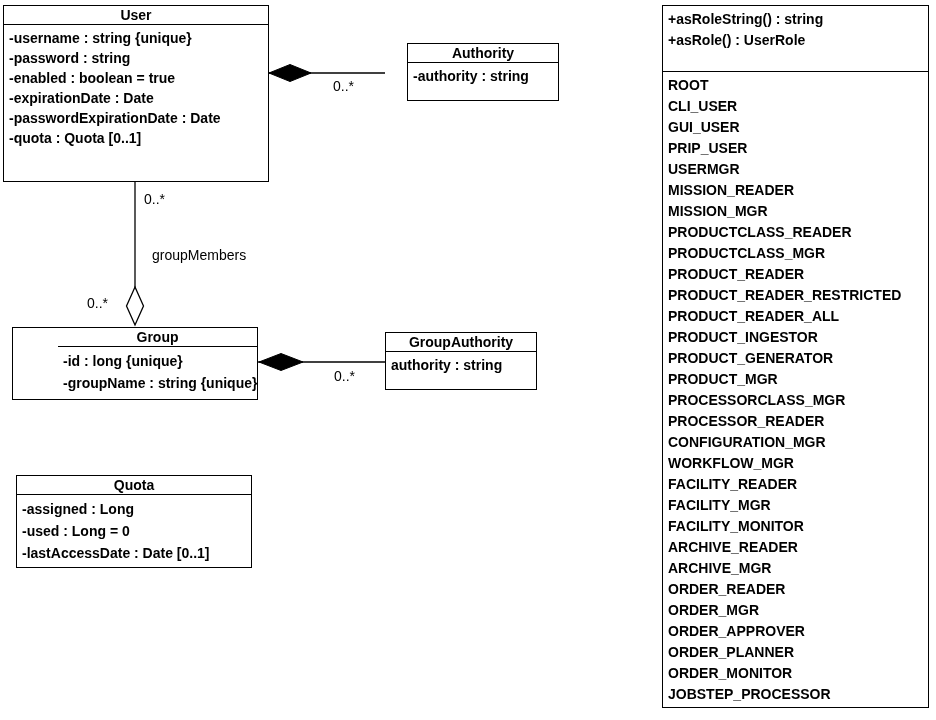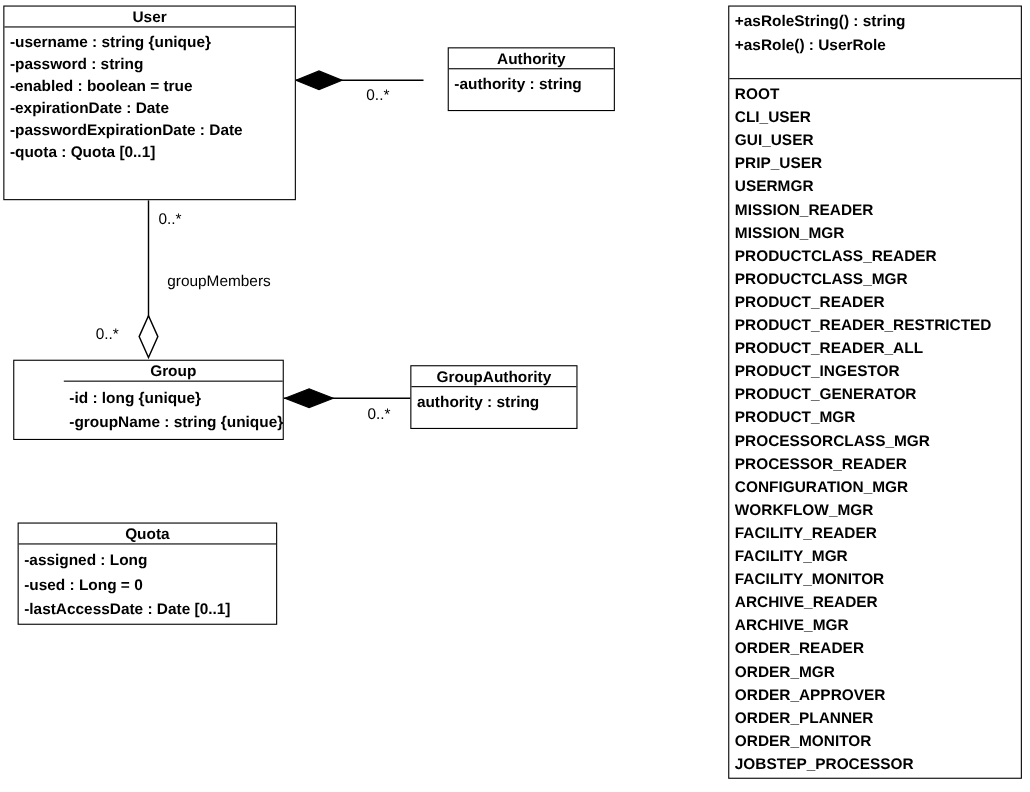--- a/index.html
+++ b/index.html
@@ -96,21 +96,21 @@
   </div>
 
   <div class="uml-class lh22" style="left:12px; top:327px; width:246px; height:73px;padding-left:45px;">
     <div class="uml-title">Group</div>
     <div class="uml-section">
       <div class="uml-row">-id : long {unique}</div>
       <div class="uml-row">-groupName : string {unique}</div>
     </div>
   </div>
 
-  <div class="uml-class lh21" style="left:373px; top:332px; width:152px; height:58px;">
+  <div class="uml-class lh21" style="left:385px; top:332px; width:152px; height:58px;">
     <div class="uml-title">GroupAuthority</div>
     <div class="uml-section">
       <div class="uml-row">authority : string</div>
     </div>
   </div>
 
   <div class="uml-class lh22" style="left:16px; top:475px; width:236px; height:93px;">
     <div class="uml-title">Quota</div>
     <div class="uml-section">
       <div class="uml-row">-assigned : Long</div>

